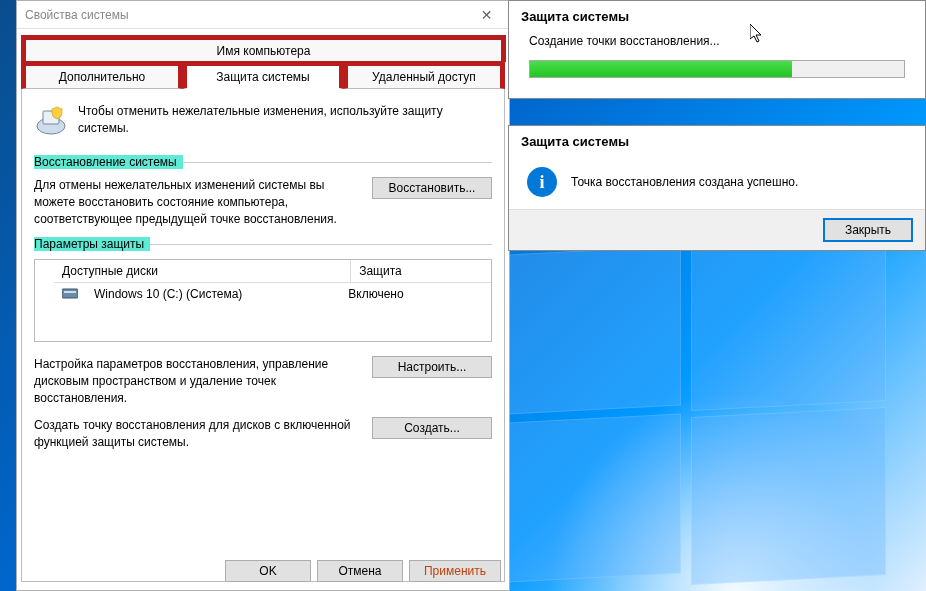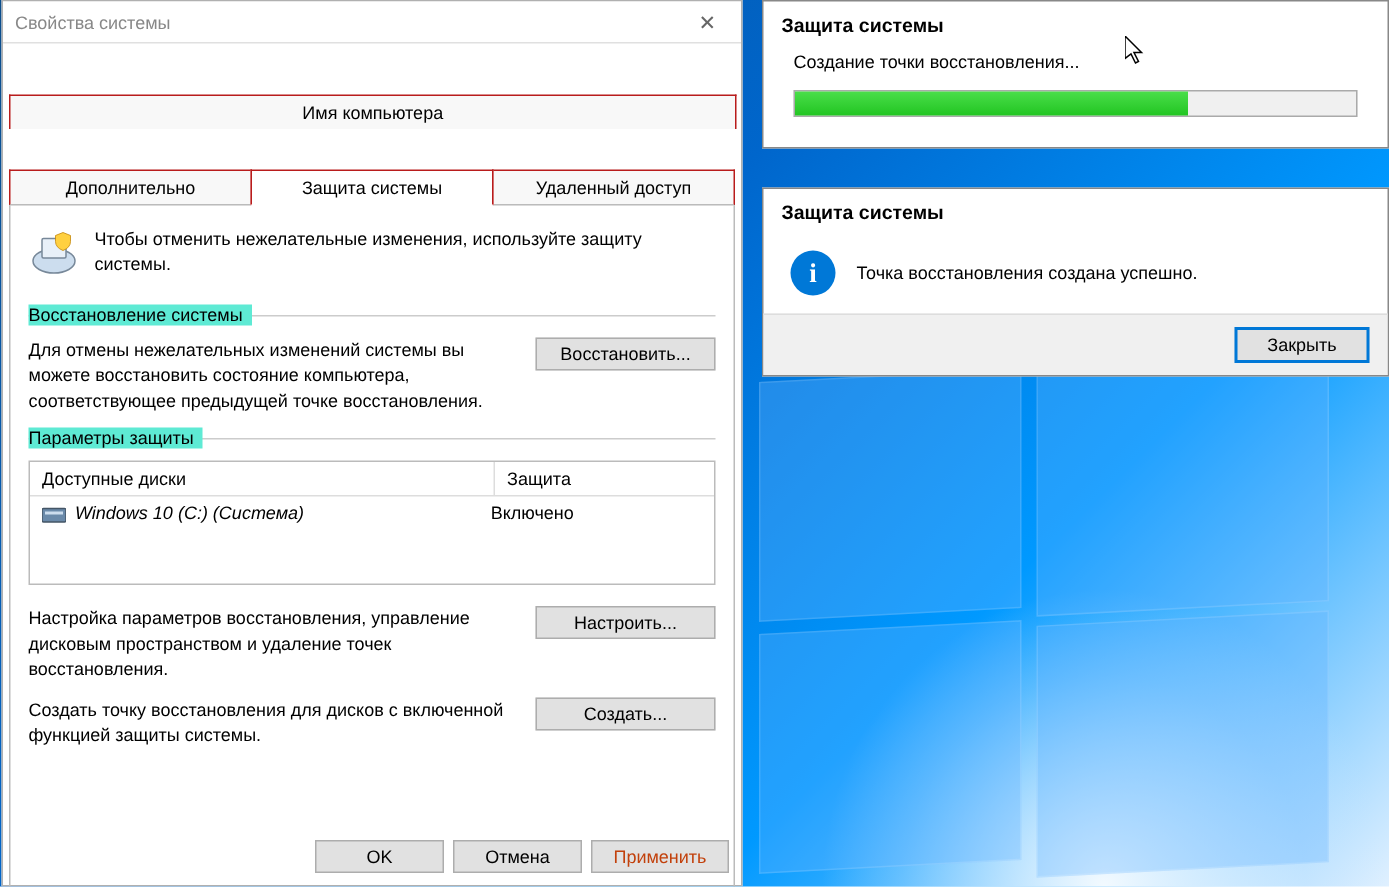--- a/index.html
+++ b/index.html
@@ -8,27 +8,27 @@
 
 .bg-logo { position: absolute; right: 40px; top: 250px; width: 380px; height: 340px; opacity: 0.85; }
 .bg-logo .pane { position: absolute; background: rgba(100,180,255,0.4); border: 1px solid rgba(255,255,255,0.15); }
 .bg-logo .p1 { left: 0; top: 0; width: 175px; height: 160px; transform: skewY(-3deg); }
 .bg-logo .p2 { left: 185px; top: -12px; width: 195px; height: 168px; transform: skewY(-3deg); }
 .bg-logo .p3 { left: 0; top: 168px; width: 175px; height: 160px; transform: skewY(-3deg); }
 .bg-logo .p4 { left: 185px; top: 162px; width: 195px; height: 168px; transform: skewY(-3deg); }
 .bg-light { position: absolute; right: 0; bottom: 0; width: 380px; height: 200px; background: radial-gradient(ellipse at 50% 100%, rgba(255,255,255,0.9) 0%, rgba(200,230,255,0.3) 50%, transparent 70%); }
 
 
-.props-window { position: absolute; left: 1px; top: 0; width: 494px; height: 591px; background: #fff; border: 1px solid #b0b0b0; }
+.props-window { position: absolute; left: 16px; top: 0; width: 494px; height: 591px; background: #fff; border: 1px solid #b0b0b0; }
 .props-titlebar { height: 28px; background: #fff; border-bottom: 1px solid #e0e0e0; display: flex; align-items: center; padding: 0 8px; color: #888; }
 .props-close { position: absolute; right: 0; top: 0; width: 45px; height: 28px; display: flex; align-items: center; justify-content: center; color: #666; font-size: 14px; }
 
 .tabs-area { padding: 6px 4px 0 4px; }
 .tab-row { display: flex; }
-.tab { padding: 4px 0; border: 1px solid #b91c1c; background: #fff; text-align: center; cursor: pointer; position: relative; margin-top: 28px; }
+.tab { padding: 4px 0; border: 5px solid #b91c1c; background: #fff; text-align: center; cursor: pointer; position: relative; }
 .tab.inactive { background: #f8f8f8; }
 .tab-row1 .tab { flex: 1; border-bottom: none; margin-bottom: -1px; }
 .tab-row1 .tab:first-child { margin-right: -1px; }
 .tab-row2 .tab { flex: 1; margin-right: -1px; }
 .tab-row2 .tab:last-child { margin-right: 0; }
 .tab.active { background: #fff; border-bottom: 1px solid #fff; z-index: 2; }
 .tab-row2 .tab.inactive { border-bottom: 1px solid #bbb; }
 
 .tab-content { border: 1px solid #bbb; border-top: none; margin: 0 4px; padding: 14px 12px; height: 493px; position: relative; }
 
@@ -38,27 +38,27 @@
 .group-line { position: relative; margin-bottom: 8px; }
 .group-line::after { content: ''; position: absolute; left: 0; right: 0; top: 50%; border-top: 1px solid #ccc; z-index: 0; }
 .group-line span { background: #5eead4; padding-right: 6px; position: relative; z-index: 1; text-align: right; }
 
 .row-split { display: flex; gap: 12px; margin-bottom: 10px; align-items: flex-start; }
 .row-split .desc { flex: 1; line-height: 1.4; }
 .win-btn { min-width: 120px; padding: 3px 14px; background: #e1e1e1; border: 1px solid #adadad; cursor: pointer; font-size: 12px; }
 .win-btn:disabled { color: #c2410c; }
 .underline-first::first-letter { text-decoration: underline; }
 
-.drive-table { border: 1px solid #bbb; margin: 6px 0 14px 0; }
+.drive-table { border: 1px solid #bbb; margin: 6px 0 14px 0; padding-left: 19px; }
 .drive-header { display: flex; background: #fff; border-bottom: 1px solid #ddd; }
 .drive-header > div { padding: 4px 8px; }
 .drive-header .col1 { flex: 0 0 68%; border-right: 1px solid #ddd; }
 .drive-header .col2 { flex: 1; }
 .drive-row { display: flex; padding: 4px 8px; }
-.drive-row .col1 { flex: 0 0 68%; display: flex; align-items: flex-end; gap: 6px; font-style: italic; }
+.drive-row .col1 { flex: 0 0 68%; display: flex; align-items: flex-start; gap: 16px; }
 .drive-row .col2 { flex: 1; }
 .drive-body { height: 58px; }
 .hdd-icon { width: 16px; height: 12px; display: inline-block; }
 
 .bottom-buttons { position: absolute; right: 8px; bottom: 8px; display: flex; gap: 6px; }
 .bottom-buttons .win-btn { min-width: 86px; }
 
 
 .progress-window { position: absolute; left: 508px; top: 0; width: 418px; background: #fff; border: 1px solid #888; }
 .dlg-title { padding: 8px 12px 4px 12px; font-weight: bold; font-size: 13px; }

